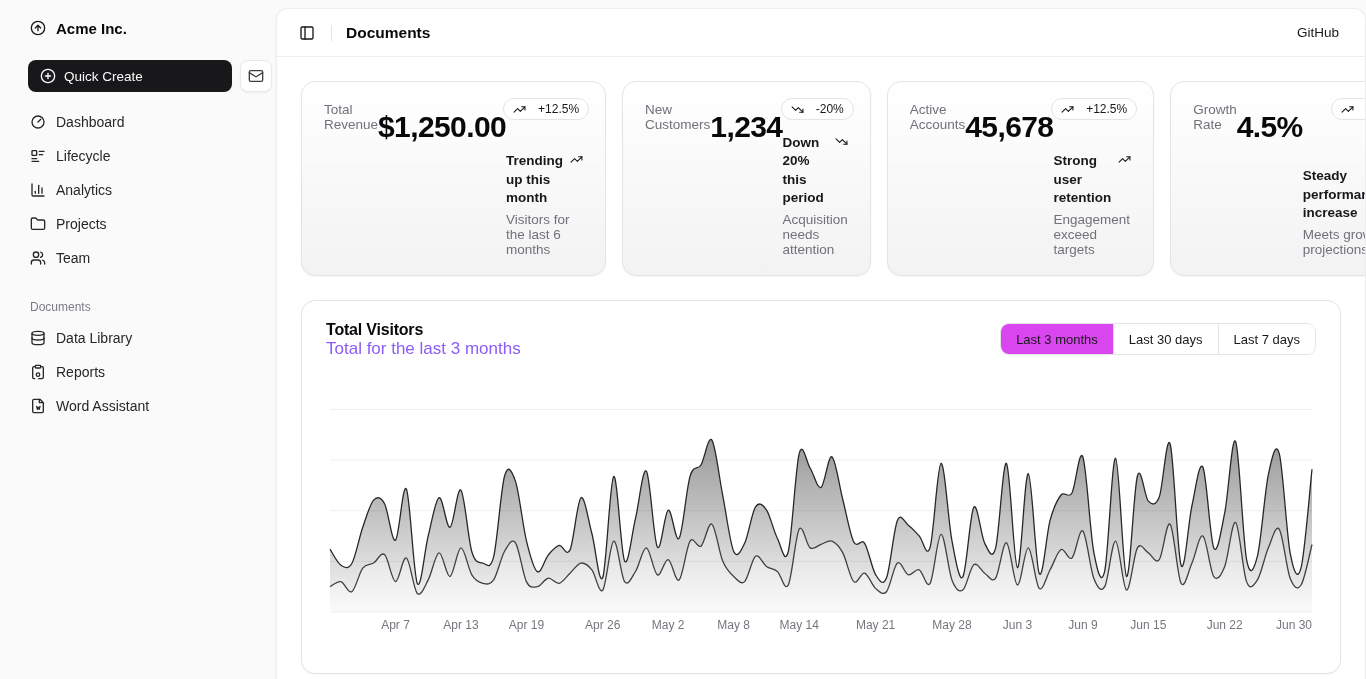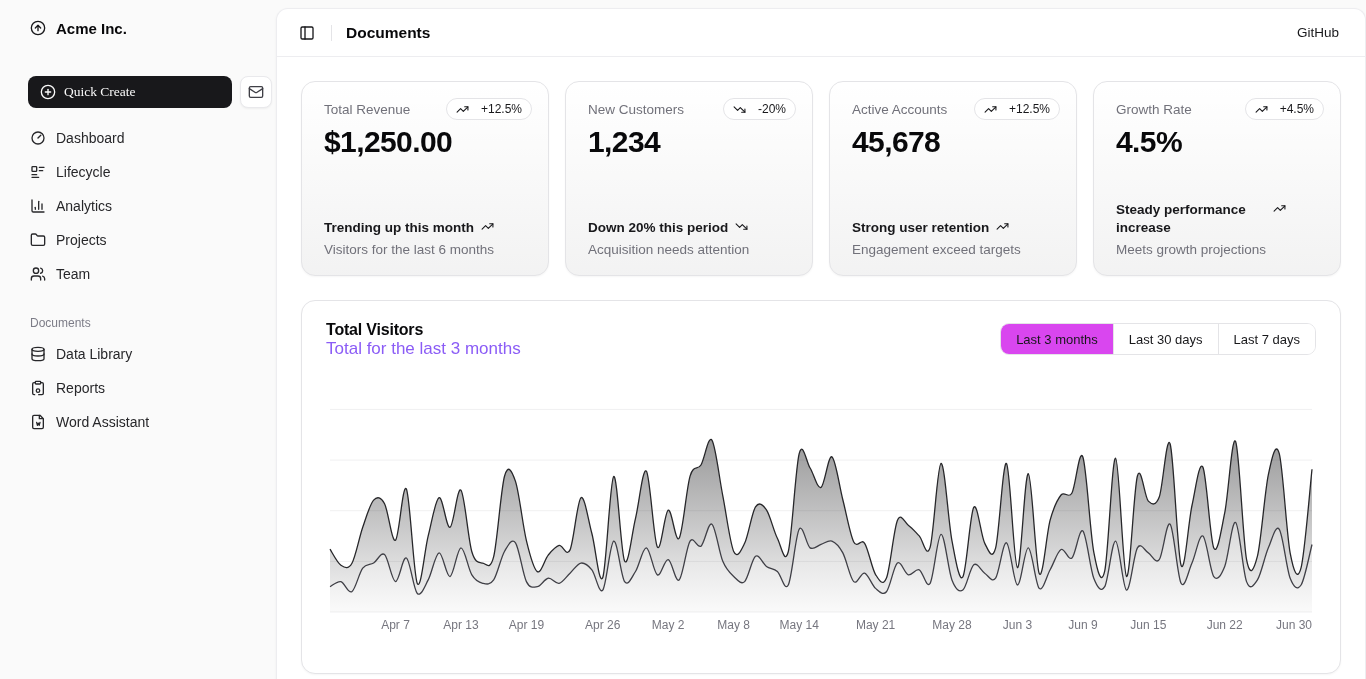--- a/index.html
+++ b/index.html
@@ -9,21 +9,21 @@
     background:#fafafa; color:#18181b; position:relative;
     -webkit-font-smoothing:antialiased;
   }
   svg.ic { width:16px; height:16px; flex:none; }
   svg.ic-sm { width:13px; height:13px; flex:none; }
 
   
   .sidebar { position:absolute; left:12px; top:0; width:276px; height:679px; background:#fafafa; padding:8px; }
   .sb-header { display:flex; align-items:center; gap:10px; padding:8px 10px; height:40px; border-radius:8px; cursor:pointer; }
   .sb-header .org { font-size:15px; font-weight:700; color:#09090b; }
-  .sb-actions { display:flex; gap:8px; padding:0 8px; margin-top:28px;font-family:Liberation Serif, serif; }
+  .sb-actions { display:flex; gap:8px; padding:0 8px; margin-top:12px; }
   .btn-quick { flex:1; display:flex; align-items:center; gap:8px; height:32px; padding:0 12px;
     background:#18181b; color:#fafafa; border:none; border-radius:8px; font-size:13.5px; font-weight:500;
     font-family:inherit; cursor:pointer; }
   .btn-inbox { width:32px; height:32px; display:flex; align-items:center; justify-content:center;
     background:#fff; border:1px solid #e9e9ec; border-radius:8px; color:#3f3f46; cursor:pointer;
     box-shadow:0 1px 2px rgba(0,0,0,.05); }
   .nav { margin-top:14px; padding:0 0; display:flex; flex-direction:column; gap:2px; }
   .nav-item { display:flex; align-items:center; gap:10px; height:32px; padding:0 10px; margin:0 0;
     border-radius:8px; font-size:14px; color:#27272a; cursor:pointer; }
   .nav-item .lbl { line-height:1; }
@@ -42,21 +42,21 @@
   .page-title { font-size:15.5px; font-weight:600; color:#09090b; }
   .topbar .spacer { flex:1; }
   .gh-link { font-size:13.5px; font-weight:500; color:#18181b; text-decoration:none; padding:6px 10px; border-radius:6px; cursor:pointer; }
 
   .content { padding:24px; }
 
   
   .cards { display:grid; grid-template-columns:repeat(4,1fr); gap:16px; }
   .card { position:relative; height:195px; border:1px solid #e4e4e7; border-radius:14px;
     background:linear-gradient(to top, rgba(9,9,11,0.05), rgba(9,9,11,0) 100%), #fff;
-    box-shadow:0 1px 2px rgba(0,0,0,.04); padding:20px 22px 18px; display:flex; flex-direction:column; }
+    box-shadow:0 1px 2px rgba(0,0,0,.04); padding:20px 22px 18px; display:flex; }
   .card .label { font-size:13.5px; color:#71717a; }
   .card .badge { position:absolute; top:16px; right:16px; display:flex; align-items:center; gap:12px;
     height:22px; padding:0 9px; border:1px solid #e4e4e7; border-radius:999px; background:#fff;
     font-size:12px; font-weight:500; color:#18181b; }
   .card .value { margin-top:8px; font-size:30px; font-weight:700; letter-spacing:-0.6px; color:#09090b; }
   .card .foot { margin-top:auto; }
   .foot-title { display:flex; align-items:flex-start; gap:7px; font-size:13.5px; font-weight:600; color:#18181b; line-height:1.35; }
   .foot-title.spread { justify-content:flex-start; }
   .foot-title svg { margin-top:1px; }
   .foot-sub { margin-top:5px; font-size:13.5px; color:#71717a; }

